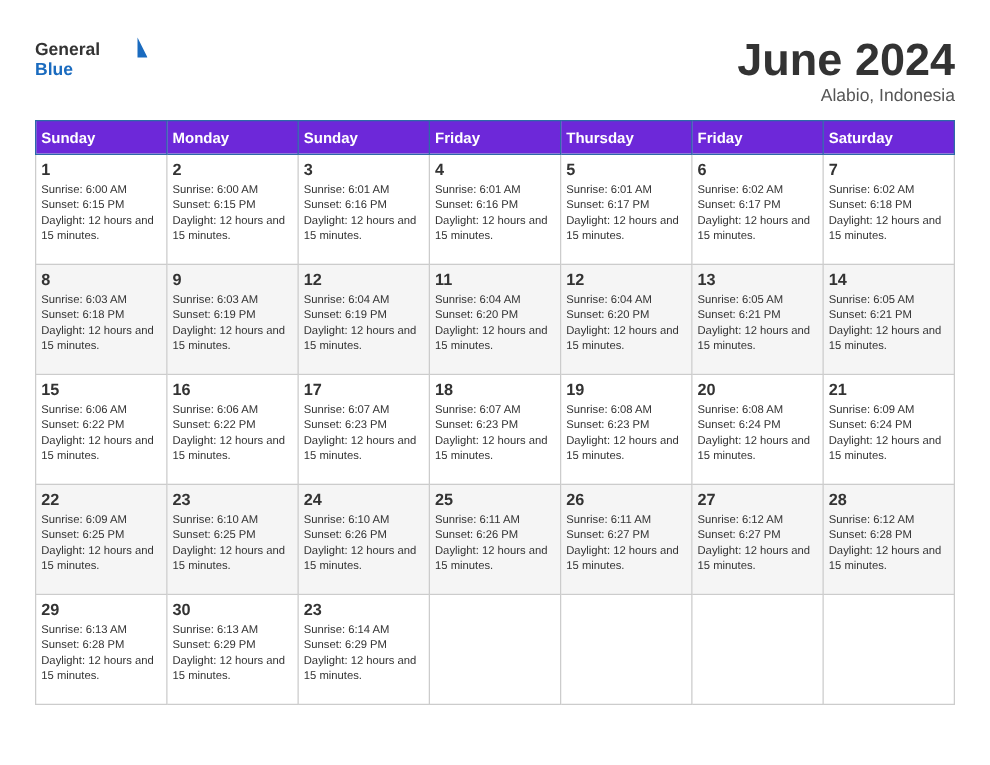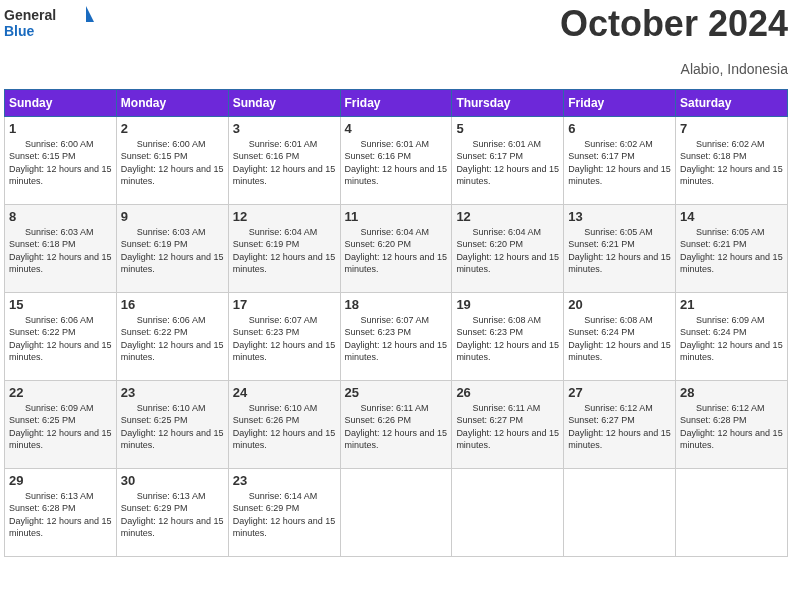--- a/index.html
+++ b/index.html
@@ -6,21 +6,21 @@
     body {
       width: 792px;
       height: 612px;
       font-family: Arial, sans-serif;
       background: #fff;
       overflow: hidden;
     }
     .page {
       width: 792px;
       height: 484px;
-      padding: 4px;
+      padding: 28px;
     }
     .header {
       display: flex;
       justify-content: space-between;
       align-items: flex-start;
       margin-bottom: 12px;
     }
     .logo {
       display: flex;
       align-items: center;
@@ -32,21 +32,20 @@
     }
     .month-title {
       font-size: 36px;
       font-weight: bold;
       color: #333;
       line-height: 1.1;
     }
     .subtitle {
       font-size: 14px;
       color: #555;
-      margin-top: 17px;
     }
     .calendar {
       width: 100%;
       border-collapse: collapse;
       font-size: 10px;
     }
     .calendar thead tr th {
       background-color: #6d28d9;
       color: white;
       padding: 6px 4px;
@@ -70,40 +69,39 @@
       font-size: 13px;
       font-weight: bold;
       color: #333;
       display: block;
       margin-bottom: 2px;
     }
     .day-detail {
       font-size: 9px;
       color: #333;
       line-height: 1.4;
-      margin-left: 16px;
     }
     .empty-cell {
       background: #fff !important;
     }
   </style>
 </head>
 <body>
 
 <div class="page">
   <div class="header">
     <div class="logo">
   <svg width="90" height="40" viewBox="0 0 90 40" xmlns="http://www.w3.org/2000/svg">
     <text x="0" y="16" font-size="14" font-weight="bold" font-family="Arial" fill="#333">General</text>
     <text x="0" y="32" font-size="14" font-weight="bold" font-family="Arial" fill="#1a6bbf">Blue</text>
     <polygon points="82,2 90,18 82,18" fill="#1a6bbf"></polygon>
   </svg>
 </div>
     <div class="title-block">
-      <div class="month-title">October 2024</div>
+      <div class="month-title">June 2024</div>
       <div class="subtitle">Alabio, Indonesia</div>
     </div>
   </div>
 
   <table class="calendar">
     <thead>
       <tr>
         <th>Sunday</th>
         <th>Monday</th>
         <th>Sunday</th>

